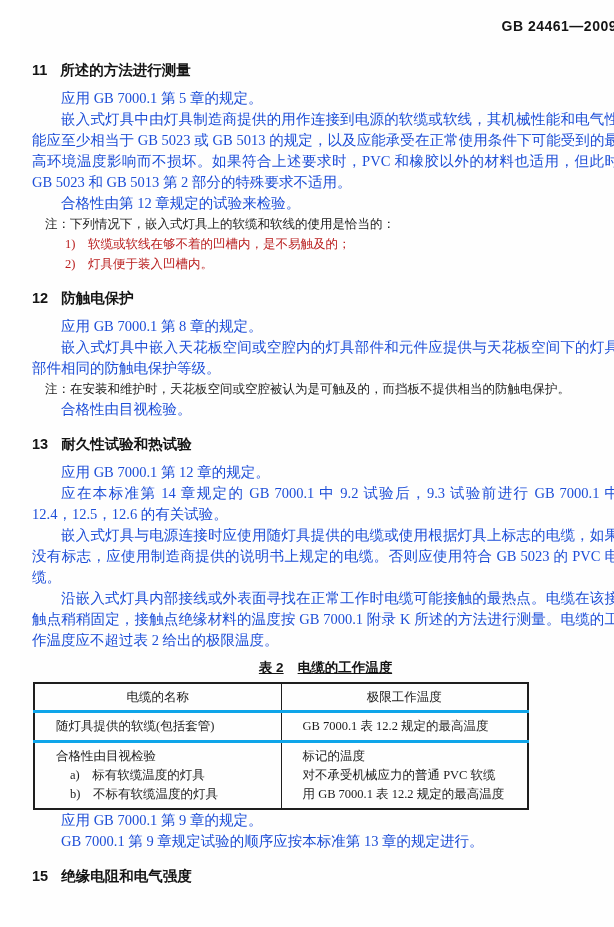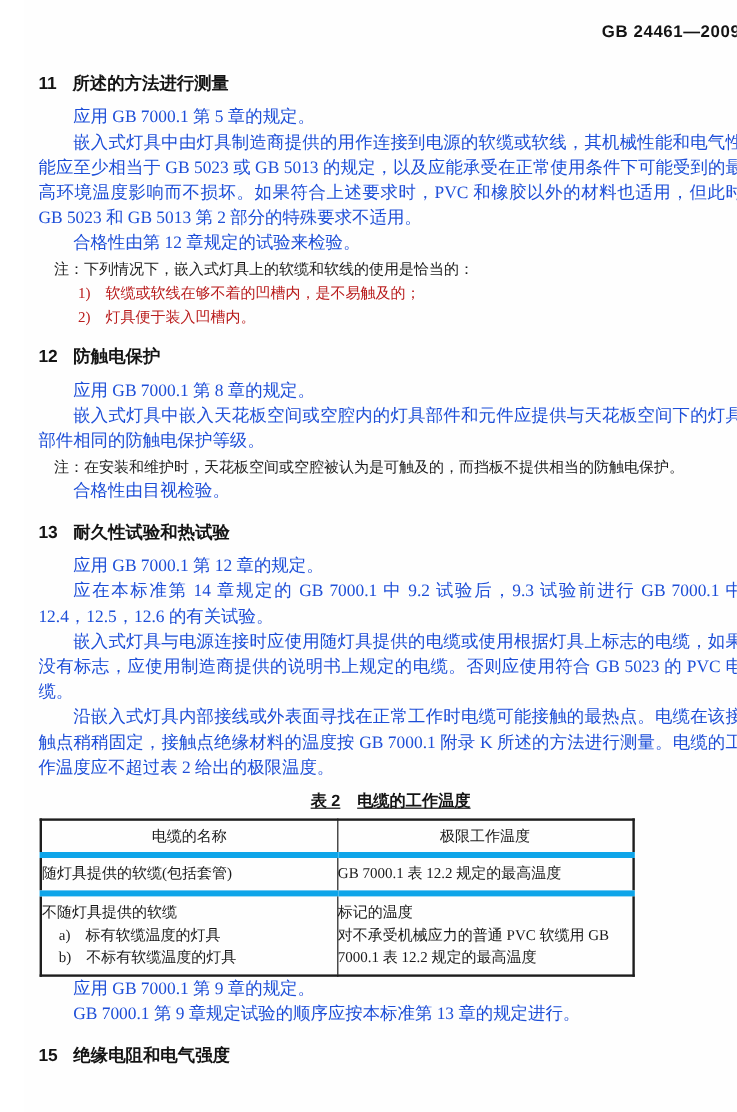--- a/index.html
+++ b/index.html
@@ -82,23 +82,23 @@
   table.std-table th {
     font-weight: normal;
     text-align: center;
     border-bottom: 2px solid #1e1e1e;
     border-left: 1px solid #1e1e1e;
     padding: 5px 8px;
     line-height: 16px;
   }
   table.std-table th:first-child { border-left: none; width: 50%; }
   table.std-table td {
-    border-top: 5px solid #0ea5e9;
+    border-top: 3px solid #0ea5e9;
     border-left: 1px solid #1e1e1e;
-    padding: 4px 0;
+    padding: 4px 21px;
     line-height: 19px;
     vertical-align: middle;
     text-align: left;
   }
   table.std-table td:first-child { border-left: none; }
   .cell-line { margin: 0; }
   .cell-sub { margin-left: 14px; }
 </style>
 </head>
 <body>
@@ -149,21 +149,21 @@
         <th>极限工作温度</th>
       </tr>
     </thead>
     <tbody>
       <tr>
         <td>随灯具提供的软缆(包括套管)</td>
         <td>GB 7000.1 表 12.2 规定的最高温度</td>
       </tr>
       <tr>
         <td>
-          <div class="cell-line">不随灯具提供的软缆</div>
+          <div class="cell-line">合格性由目视检验</div>
           <div class="cell-line cell-sub">a)　标有软缆温度的灯具</div>
           <div class="cell-line cell-sub">b)　不标有软缆温度的灯具</div>
         </td>
         <td>
           <div class="cell-line">标记的温度</div>
           <div class="cell-line">对不承受机械应力的普通 PVC 软缆用 GB 7000.1 表 12.2 规定的最高温度</div>
         </td>
       </tr>
     </tbody>
   </table>

